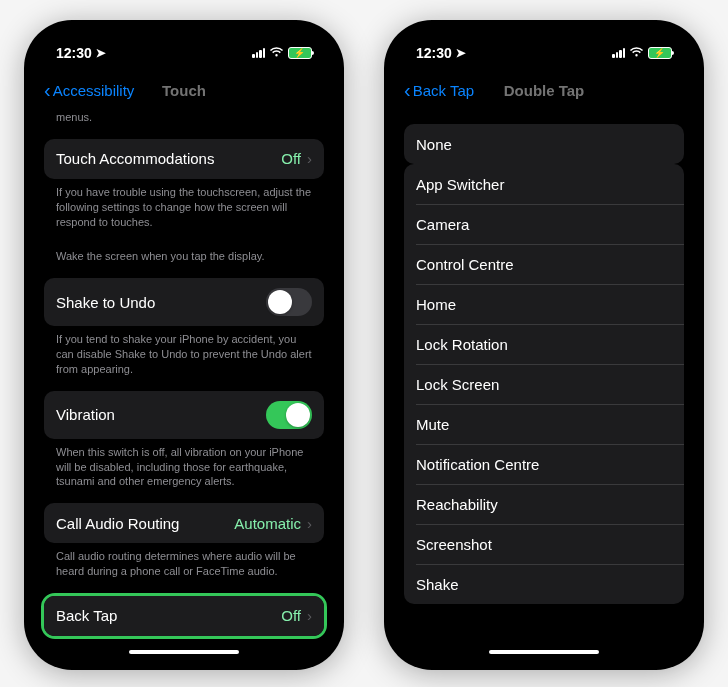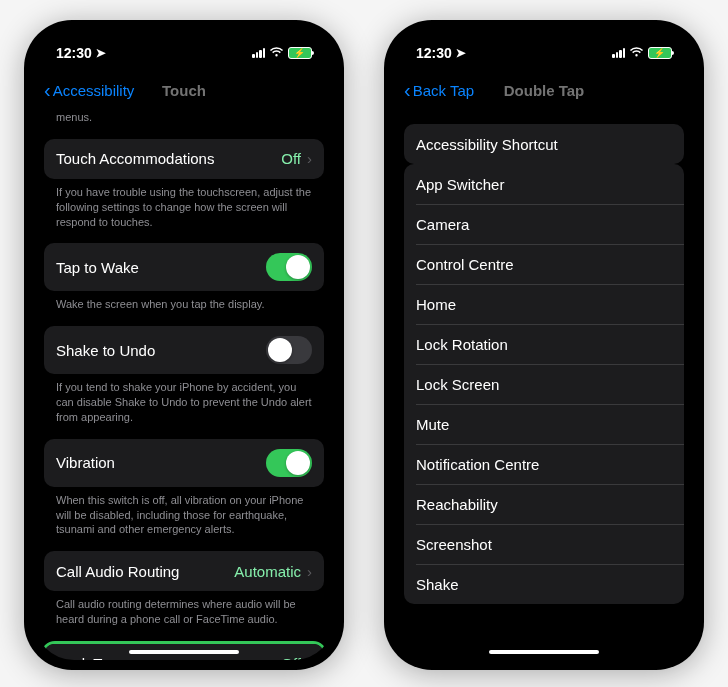--- a/index.html
+++ b/index.html
@@ -80,28 +80,20 @@
 
       <div class="cell-group">
         <div class="cell">
           <span class="cell-label">Touch Accommodations</span>
           <span class="cell-detail">Off</span>
           <span class="disclosure">›</span>
         </div>
       </div>
       <div class="section-footer">If you have trouble using the touchscreen, adjust the following settings to change how the screen will respond to touches.</div>
 
-      <div class="cell-group">
-        <div class="cell">
-          <span class="cell-label">Tap to Wake</span>
-          <div class="toggle on">
-              <div class="knob"></div>
-            </div>
-        </div>
-      </div>
       <div class="section-footer">Wake the screen when you tap the display.</div>
 
       <div class="cell-group">
         <div class="cell">
           <span class="cell-label">Shake to Undo</span>
           <div class="toggle off">
               <div class="knob"></div>
             </div>
         </div>
       </div>
@@ -170,21 +162,21 @@
       <div class="nav-back">
         <span class="nav-chevron">‹</span>
         <span>Back Tap</span>
       </div>
       <div class="nav-title">Double Tap</div>
     </div>
     <div class="content">
       <div style="height:14px"></div>
       <div class="cell-group" id="top-group">
           <div class="cell">
-            <span class="cell-label">Accessibility Shortcut</span>
+            <span class="cell-label">None</span>
           </div>
         </div>
       <div class="cell-group" id="system-group">
           <div class="cell">
             <span class="cell-label">App Switcher</span>
           </div>
           <div class="cell">
             <span class="cell-label">Camera</span>
           </div>
           <div class="cell">

